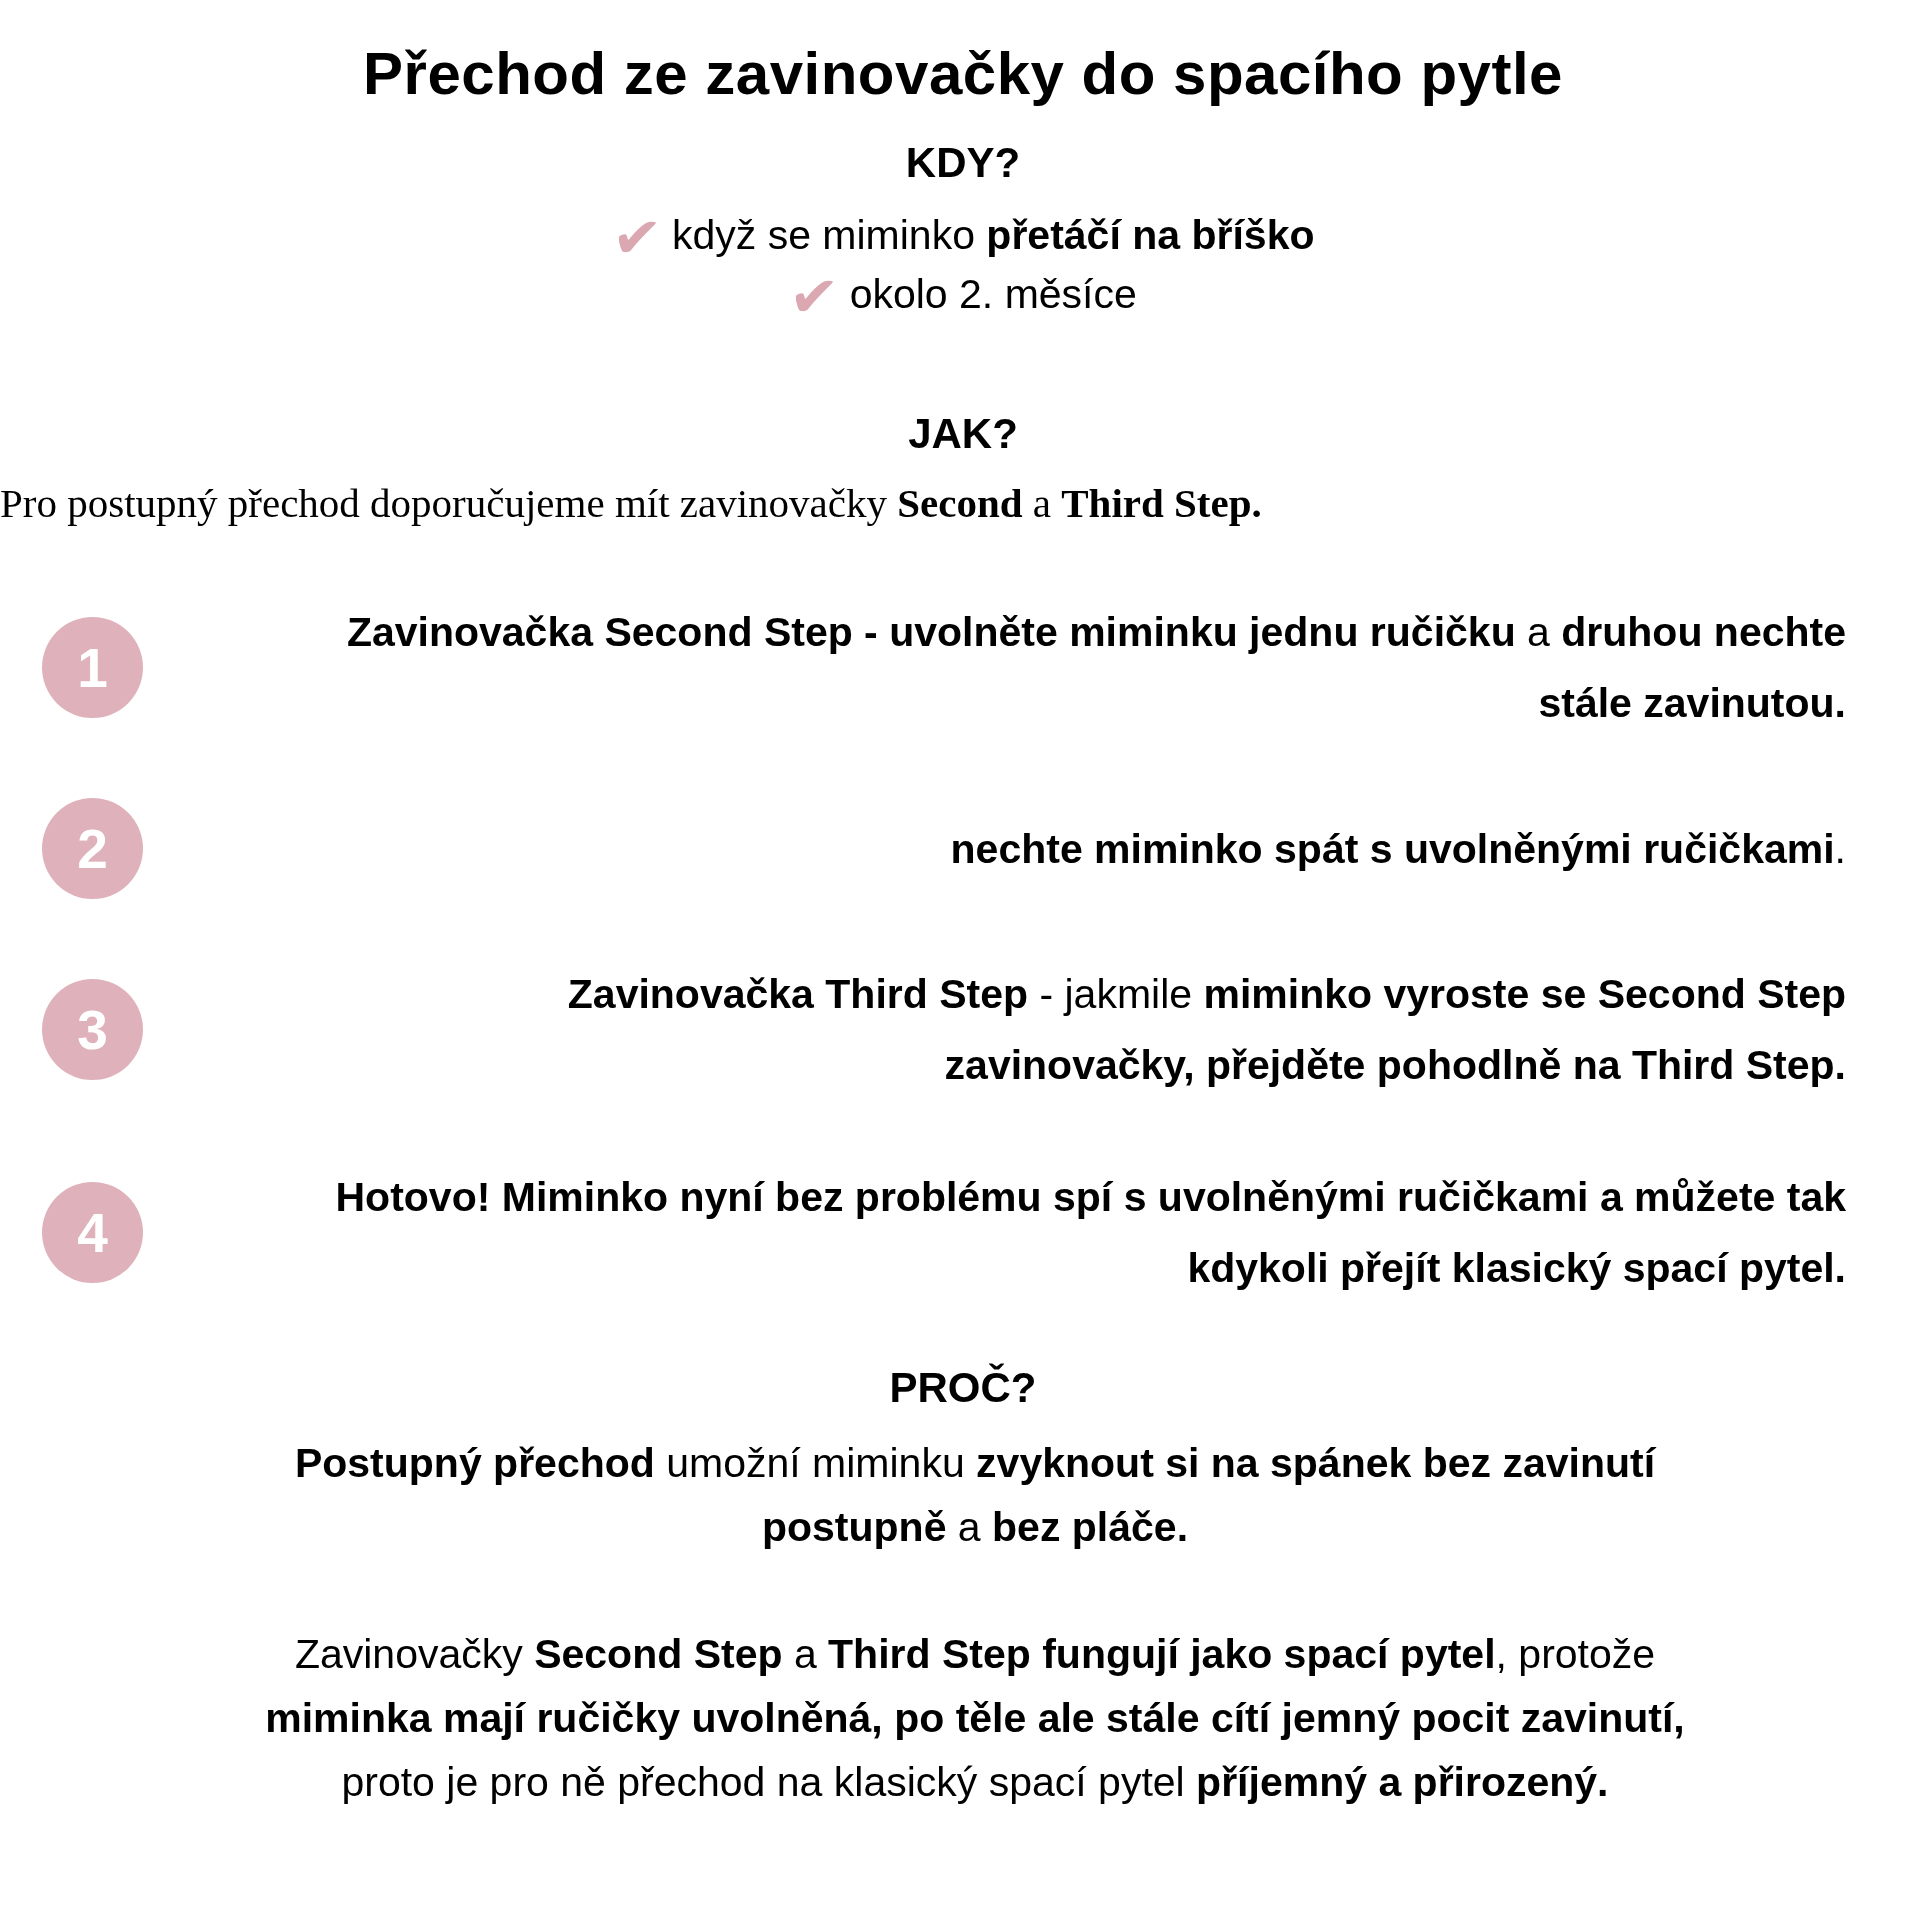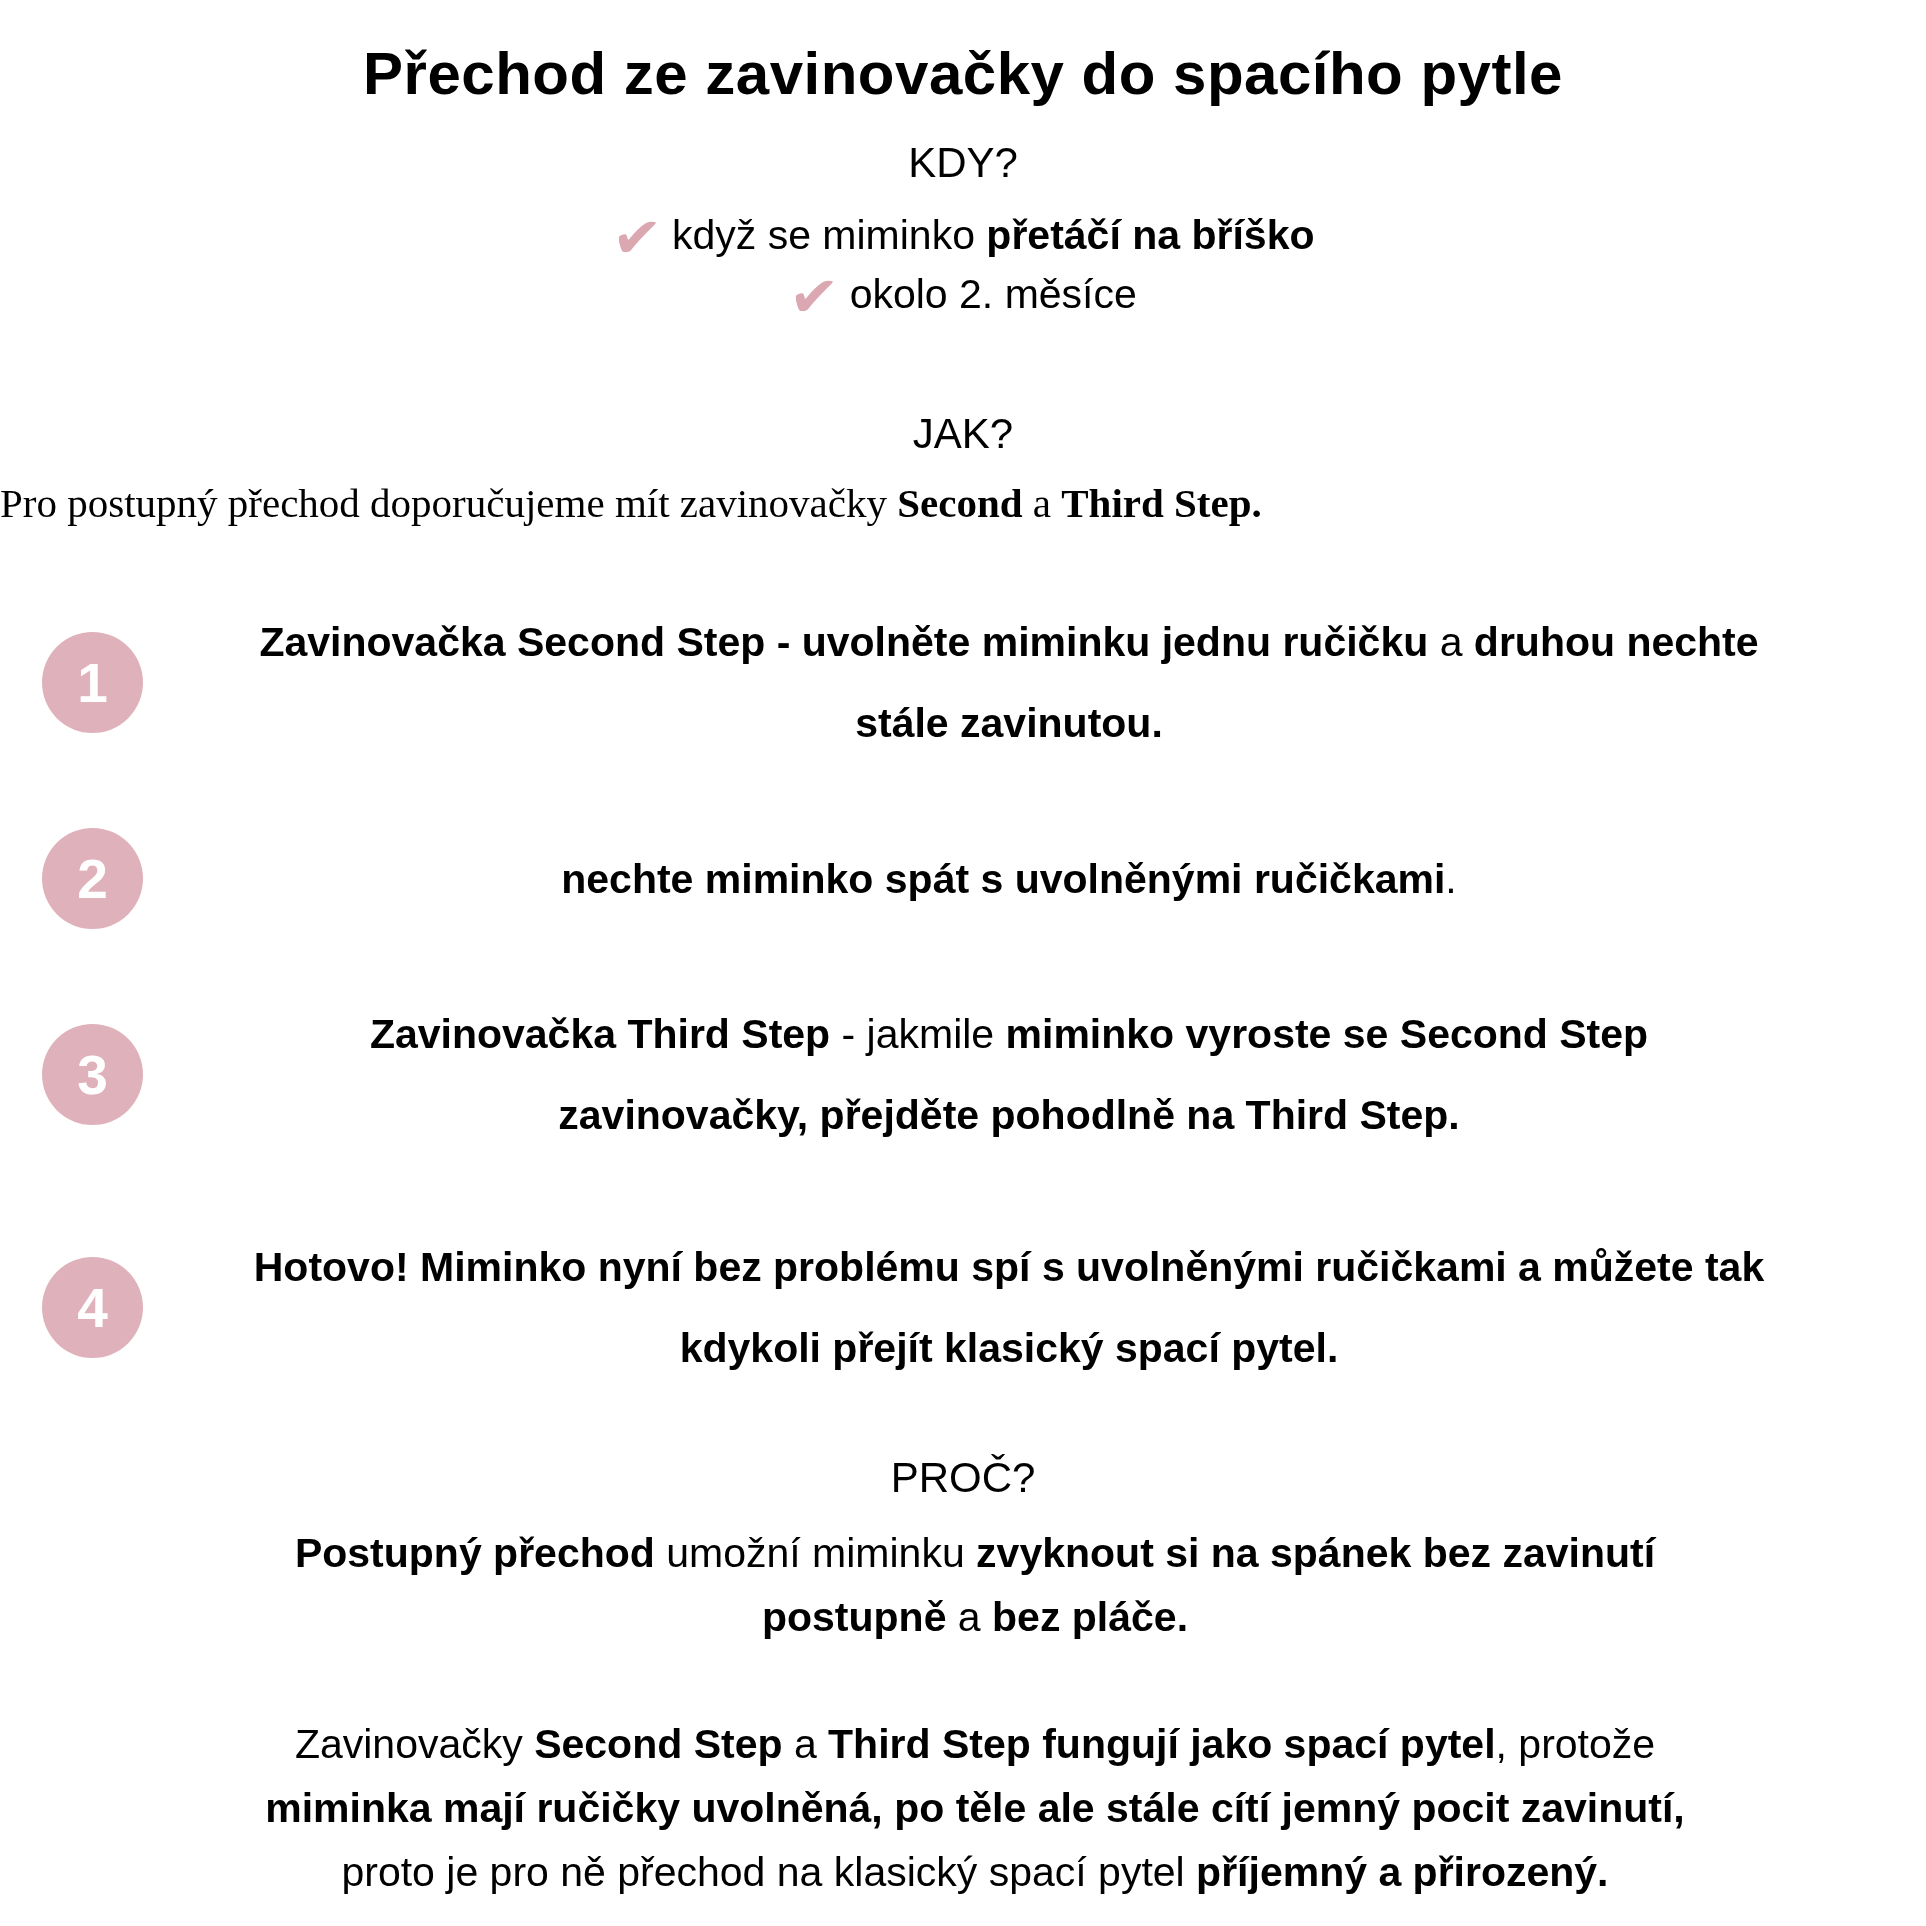--- a/index.html
+++ b/index.html
@@ -27,21 +27,21 @@
     font-size:60px;
     line-height:1.2;
     font-weight:700;
     text-align:center;
     letter-spacing:0.5px;
   }
   .heading{
     margin:0 0 17px 0;
     font-size:42px;
     line-height:1.2;
-    font-weight:400;
+    font-weight:700;
     text-align:center;
   }
   .check-line{
     display:flex;
     justify-content:center;
     align-items:center;
     font-size:41px;
     line-height:1.32;
     text-align:center;
   }
@@ -76,24 +76,24 @@
     color:var(--badge-num);
     font-size:55px;
     font-weight:700;
     display:flex;
     align-items:center;
     justify-content:center;
     margin-right:25px;
   }
   .step-text{flex:1;}
   .step-line{
-    margin:14px;
+    margin:4px;
     font-size:41px;
     line-height:1.62;
-    text-align:center;
+    text-align:right;
   }
   .sec-proc{margin-top:58px;}
   .sec-proc .heading{margin-bottom:19px;}
   .proc-line, .outro-line{
     margin:0;
     font-size:41px;
     line-height:1.55;
     text-align:center;
     padding-left:24px;
   }

